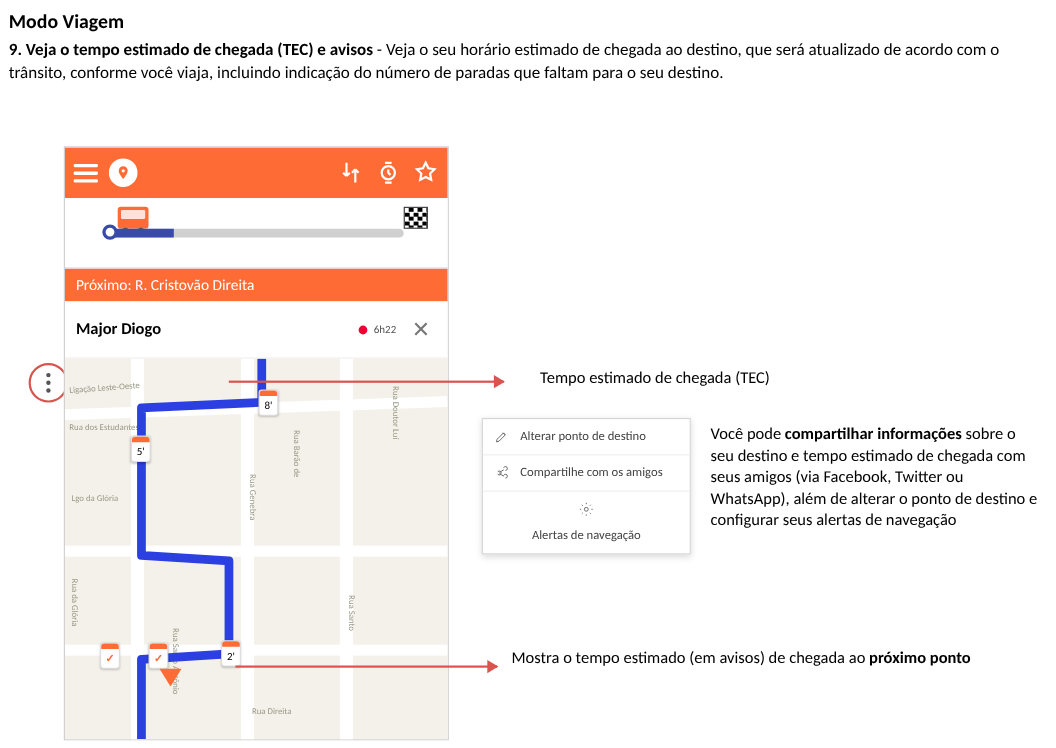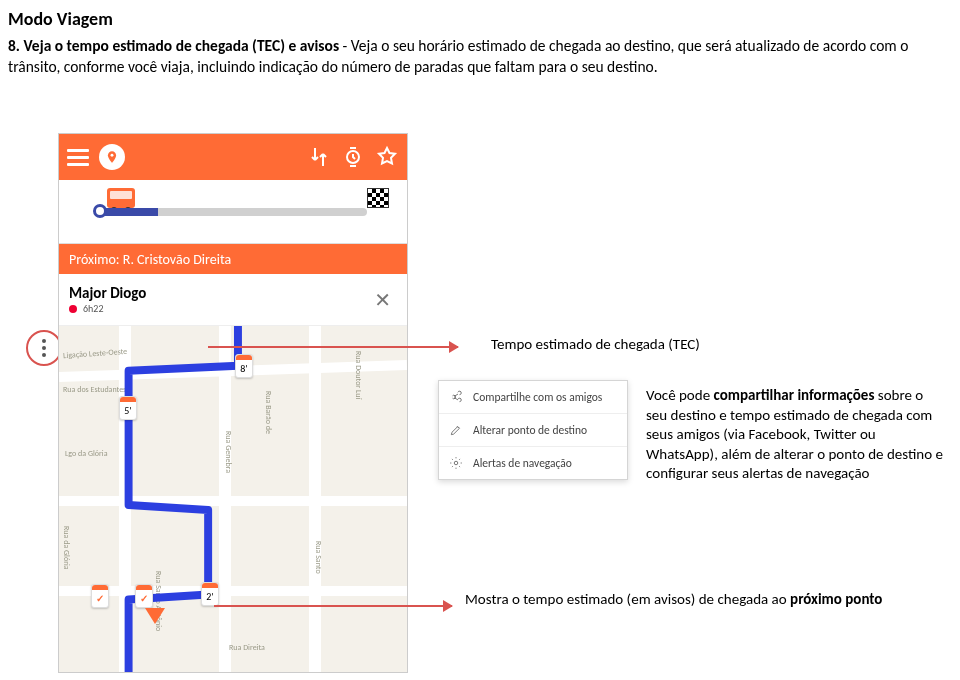--- a/index.html
+++ b/index.html
@@ -32,21 +32,21 @@
   .bus-windows { position: absolute; top: 3px; left: 3px; right: 3px; height: 8px; background: #fff; opacity: .8; border-radius: 1px; }
   .chkflag { position: absolute; right: 18px; top: 8px; width: 22px; height: 20px; background: repeating-conic-gradient(#000 0% 25%, #fff 0% 50%) 0 0/8px 8px; border: 1px solid #333; }
   
   .next-banner { height: 30px; background: #ff6b35; color: #fff; font-size: 14px; display: flex; align-items: center; padding-left: 10px; }
   
   .stop-row { height: 52px; display: flex; align-items: center; padding: 0 10px; border-bottom: 1px solid #eee; background: #fff; }
   .stop-row .name { font-weight: bold; font-size: 15px; flex: 1; }
   .stop-row .sub { font-size: 10px; color: #555; display: flex; align-items: center; gap: 6px; }
   .stop-row .reddot { width: 8px; height: 8px; border-radius: 50%; background: #e03; }
   .stop-row .close { font-size: 20px; color: #777; padding: 0 6px; margin-left: 8px; }
-  .stop-stack { display: flex; flex-direction: column; flex: 1; }
+  .stop-stack { display: flex; flex-direction: row; flex: 1; }
   
   .map-area { position: relative; flex: 1; background: #f4f1ea; height: 348px; overflow: hidden; }
   .street { position: absolute; background: #fff; }
   .s1 { left: 0; top: 40px; width: 100%; height: 10px; transform: rotate(-2deg); }
   .s2 { left: 60px; top: 0; width: 12px; height: 100%; }
   .s3 { left: 160px; top: 0; width: 12px; height: 100%; }
   .s4 { left: 250px; top: 0; width: 12px; height: 100%; }
   .s5 { left: 0; top: 170px; width: 100%; height: 10px; }
   .s6 { left: 0; top: 260px; width: 100%; height: 10px; }
   .street-label { position: absolute; font-size: 8px; color: #9a9a88; white-space: nowrap; }
@@ -57,21 +57,21 @@
   .map-bubble.check .body-ck { color: #ff6b35; font-weight: bold; }
   .map-arrow { position: absolute; width: 0; height: 0; border-left: 10px solid transparent; border-right: 10px solid transparent; border-top: 16px solid #ff6b35; }
   
   
   .dots-btn { position: absolute; top: 330px; left: 26px; width: 36px; height: 36px; border: 2px solid #d9534f; border-radius: 50%; background: #fff; display: flex; flex-direction: column; align-items: center; justify-content: center; gap: 3px; }
   .dots-btn span { width: 4px; height: 4px; background: #555; border-radius: 50%; }
 
   
   .popover { position: absolute; top: 380px; left: 438px; width: 190px; background: #fff; border: 1px solid #d5d5d5; box-shadow: 0 2px 6px rgba(0,0,0,.15); }
   .popover .item { display: flex; align-items: center; padding: 9px 10px; font-size: 11.5px; color: #444; gap: 10px; border-bottom: 1px solid #eee; }
-  .popover .item:last-child { border-bottom: none; }
+  .popover .item:last-child { border-bottom: none; flex-direction: column; }
   .popover .item svg { width: 14px; height: 14px; stroke: #666; fill: none; stroke-width: 1.5; }
 
   
   .arrow-line { position: absolute; height: 2px; background: #d9534f; }
   .arrow-line::after { content: ''; position: absolute; right: -1px; top: -5px; width: 0; height: 0; border-left: 10px solid #d9534f; border-top: 6px solid transparent; border-bottom: 6px solid transparent; }
 
   .arr-tec { top: 346px; left: 208px; width: 250px; } 
   .arr-bottom { top: 605px; left: 214px; width: 238px; }
 
   
@@ -80,21 +80,21 @@
   .c-share { top: 386px; left: 646px; width: 300px; }
   .c-bottom { top: 590px; left: 465px; width: 420px; }
   .c-share b, .c-bottom b { font-weight: bold; }
 </style>
 </head>
 <body>
 
 <h2 class="page-title">Modo Viagem</h2>
 
 <p class="body-text">
-  <b>8. Veja o tempo estimado de chegada (TEC) e avisos</b><span> - Veja o seu horário estimado de chegada ao destino, que será atualizado de acordo com o trânsito, conforme você viaja, incluindo indicação do número de paradas que faltam para o seu destino.</span>
+  <b>9. Veja o tempo estimado de chegada (TEC) e avisos</b><span> - Veja o seu horário estimado de chegada ao destino, que será atualizado de acordo com o trânsito, conforme você viaja, incluindo indicação do número de paradas que faltam para o seu destino.</span>
 </p>
 
 <div class="dots-btn">
   <span></span>
     <span></span>
     <span></span>
 </div>
 
 <div class="phone">
   <div class="topbar">
@@ -181,29 +181,29 @@
     <div class="map-arrow" style="left:86px;top:282px;"></div>
   </div>
 </div>
 
 <div class="arrow-line arr-tec"></div>
 <div class="callout c-tec">Tempo estimado de chegada (TEC)</div>
 
 <div class="popover">
   <div class="item">
     <svg viewBox="0 0 24 24">
+        <path d="M4 20l4-1 10-10-3-3L5 16zM14 6l3 3"></path>
+      </svg>
+    <span>Alterar ponto de destino</span>
+  </div>
+  <div class="item">
+    <svg viewBox="0 0 24 24">
         <path d="M18 8a3 3 0 10-2.83-4M6 14a3 3 0 100-4M18 20a3 3 0 10-2.83-4M8.6 13l6.8 4M15.4 7l-6.8 4"></path>
       </svg>
     <span>Compartilhe com os amigos</span>
-  </div>
-  <div class="item">
-    <svg viewBox="0 0 24 24">
-        <path d="M4 20l4-1 10-10-3-3L5 16zM14 6l3 3"></path>
-      </svg>
-    <span>Alterar ponto de destino</span>
   </div>
   <div class="item">
     <svg viewBox="0 0 24 24">
         <circle cx="12" cy="12" r="3"></circle>
         <path d="M12 2v2M12 20v2M4 12H2M22 12h-2M5 5l1.5 1.5M17.5 17.5L19 19M5 19l1.5-1.5M17.5 6.5L19 5"></path>
       </svg>
     <span>Alertas de navegação</span>
   </div>
 </div>
 

